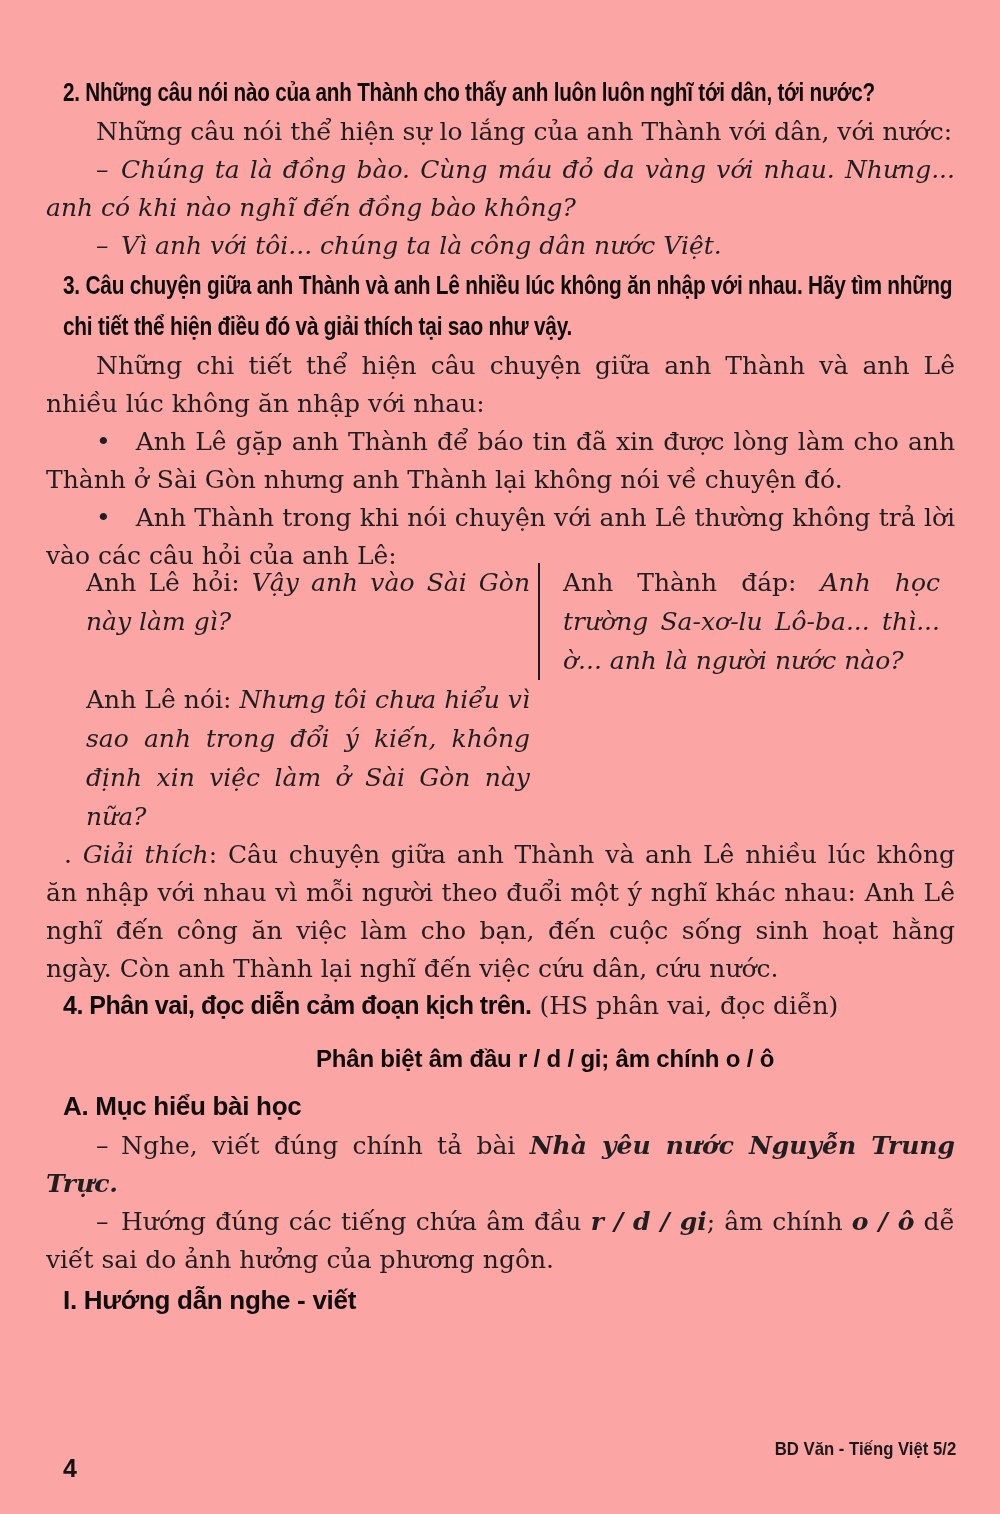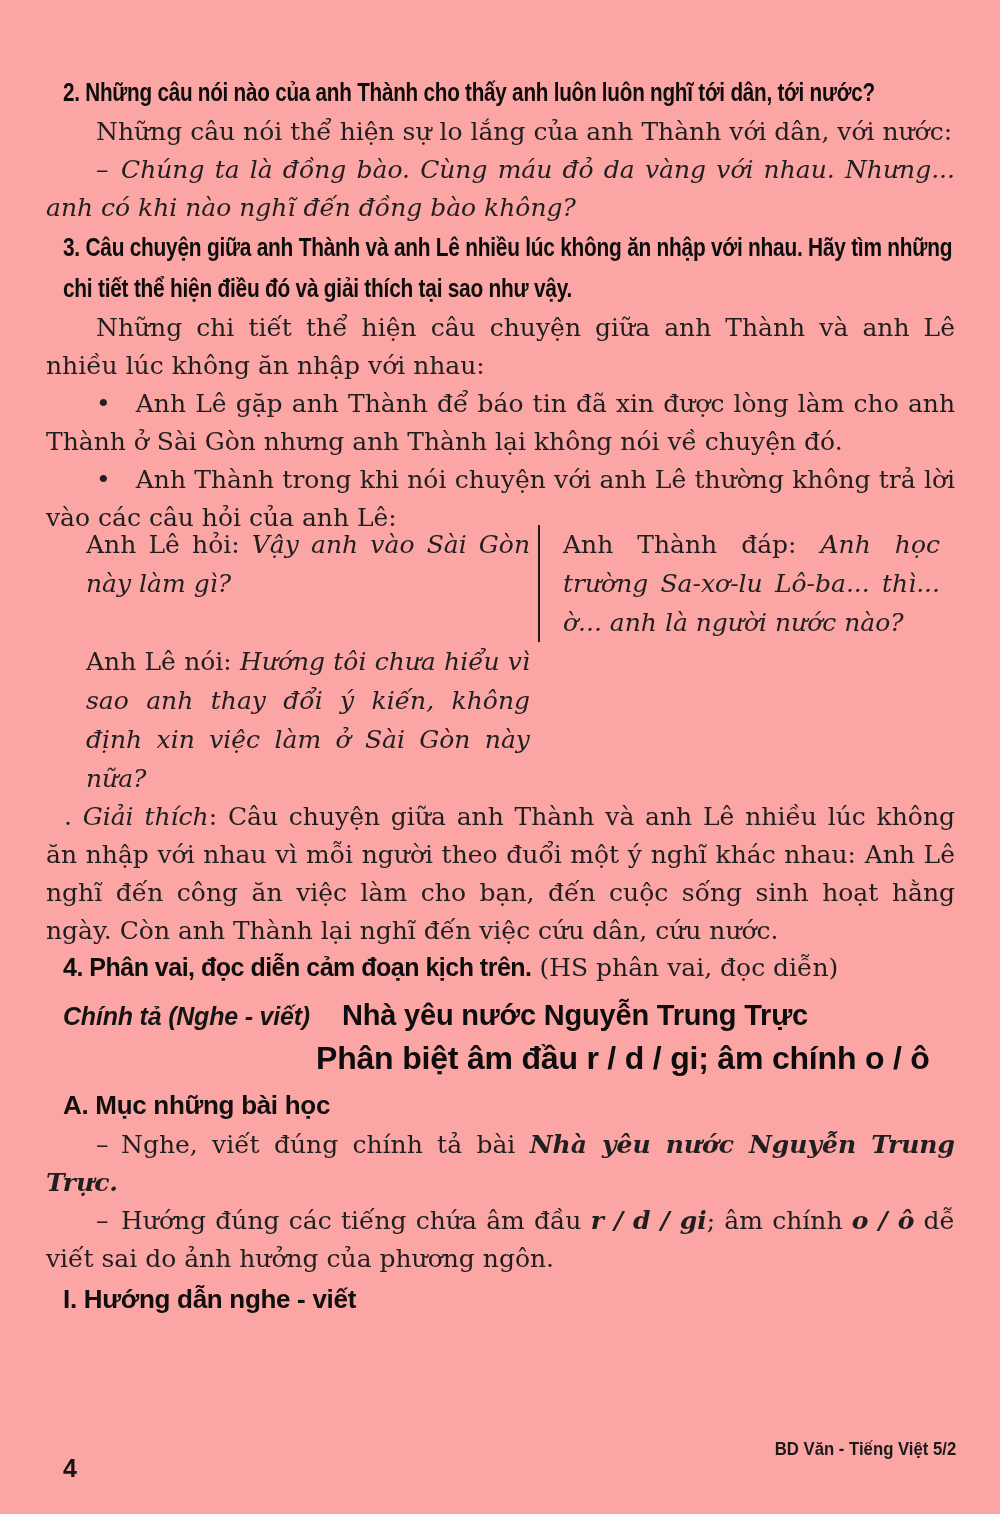--- a/index.html
+++ b/index.html
@@ -50,22 +50,22 @@
     font-weight:700;font-style:italic;
     font-size:25px;color:#141414;letter-spacing:-0.2px;
   }
   .ct-title{
     font-family:"Liberation Sans", sans-serif;
     font-weight:700;font-size:29px;color:#0d0d0d;
     margin-left:32px;letter-spacing:-0.2px;
   }
   .ct-sub{
     font-family:"Liberation Sans", sans-serif;
-    font-weight:700;font-size:32px;color:#0d0d0d;
-    margin-left:270px;line-height:40px;letter-spacing:-0.2px;
+    font-weight:700;font-size:24px;color:#0d0d0d;
+    margin-left:270px;line-height:40px;letter-spacing:-0.2px;margin-top:12px;
   }
 
   .sec-h{
     font-family:"Liberation Sans", sans-serif;
     font-weight:700;font-size:26px;color:#0f0f0f;
     line-height:42px;margin-left:17px;letter-spacing:-0.3px;
   }
   .sec-h.gap{margin-top:6px;}
 
   
@@ -93,45 +93,42 @@
 <body>
 
 <div class="page">
   <div class="content">
 
     <div class="h-num">
       <div class="cond-one">2. Những câu nói nào của anh Thành cho thấy anh luôn luôn nghĩ tới dân, tới nước?</div>
     </div>
     <p class="para" style="margin:0;">Những câu nói thể hiện sự lo lắng của anh Thành với dân, với nước:</p>
     <p class="quote" style="margin:0;">– Chúng ta là đồng bào. Cùng máu đỏ da vàng với nhau. Nhưng... anh có khi nào nghĩ đến đồng bào không?</p>
+    <p class="quote" style="margin:0;">– Vì anh với tôi... chúng ta là công dân nước Việt.</p>
 
     <div class="h-num">
       <div class="cond-multi">3. Câu chuyện giữa anh Thành và anh Lê nhiều lúc không ăn nhập với nhau. Hãy tìm những chi tiết thể hiện điều đó và giải thích tại sao như vậy.</div>
     </div>
     <p class="para" style="margin:0;">Những chi tiết thể hiện câu chuyện giữa anh Thành và anh Lê nhiều lúc không ăn nhập với nhau:</p>
     <p class="bullet" style="margin:0;">• Anh Lê gặp anh Thành để báo tin đã xin được lòng làm cho anh Thành ở Sài Gòn nhưng anh Thành lại không nói về chuyện đó.</p>
     <p class="bullet" style="margin:0;">• Anh Thành trong khi nói chuyện với anh Lê thường không trả lời vào các câu hỏi của anh Lê:</p>
 
     <div class="dialog">
       <div class="cl"><span class="run-n">Anh Lê hỏi: </span><span class="run-i">Vậy anh vào Sài Gòn này làm gì?</span></div>
       <div class="cr"><span class="run-n">Anh Thành đáp: </span><span class="run-i">Anh học trường Sa-xơ-lu Lô-ba... thì... ờ... anh là người nước nào?</span></div>
-      <div class="cl"><span class="run-n">Anh Lê nói: </span><span class="run-i">Hướng tôi chưa hiểu vì sao anh thay đổi ý kiến, không định xin việc làm ở Sài Gòn này nữa?</span></div>
+      <div class="cl"><span class="run-n">Anh Lê nói: </span><span class="run-i">Nhưng tôi chưa hiểu vì sao anh trong đổi ý kiến, không định xin việc làm ở Sài Gòn này nữa?</span></div>
     </div>
 
     <p class="explain" style="margin:0;"><span class="run-n">. </span><span class="run-i">Giải thích</span><span class="run-n">: Câu chuyện giữa anh Thành và anh Lê nhiều lúc không ăn nhập với nhau vì mỗi người theo đuổi một ý nghĩ khác nhau: Anh Lê nghĩ đến công ăn việc làm cho bạn, đến cuộc sống sinh hoạt hằng ngày. Còn anh Thành lại nghĩ đến việc cứu dân, cứu nước.</span></p>
 
     <div class="q4-line"><span class="run-hb">4. Phân vai, đọc diễn cảm đoạn kịch trên.</span><span class="run-n"> (HS phân vai, đọc diễn)</span></div>
 
-    <div class="ct-line1">
-      <span class="ct-label">Chính tả (Nghe - viết)</span>
-      <span class="ct-title">Nhà yêu nước Nguyễn Trung Trực</span>
-    </div>
     <div class="ct-sub">Phân biệt âm đầu r / d / gi; âm chính o / ô</div>
 
-    <div class="sec-h gap">A. Mục những bài học</div>
+    <div class="sec-h gap">A. Mục hiểu bài học</div>
     <p class="para" style="margin:0;"><span class="run-n">– Nghe, viết đúng chính tả bài </span><span class="run-bi">Nhà yêu nước Nguyễn Trung Trực.</span></p>
     <p class="para" style="margin:0;"><span class="run-n">– Hướng đúng các tiếng chứa âm đầu </span><span class="run-bi">r / d / gi</span><span class="run-n">; âm chính </span><span class="run-bi">o / ô</span><span class="run-n"> dễ viết sai do ảnh hưởng của phương ngôn.</span></p>
 
 
     <div class="sec-h">I. Hướng dẫn nghe - viết</div>
 
   </div>
 
   <div class="page-num">4</div>
   <div class="imprint">BD Văn - Tiếng Việt 5/2</div>

